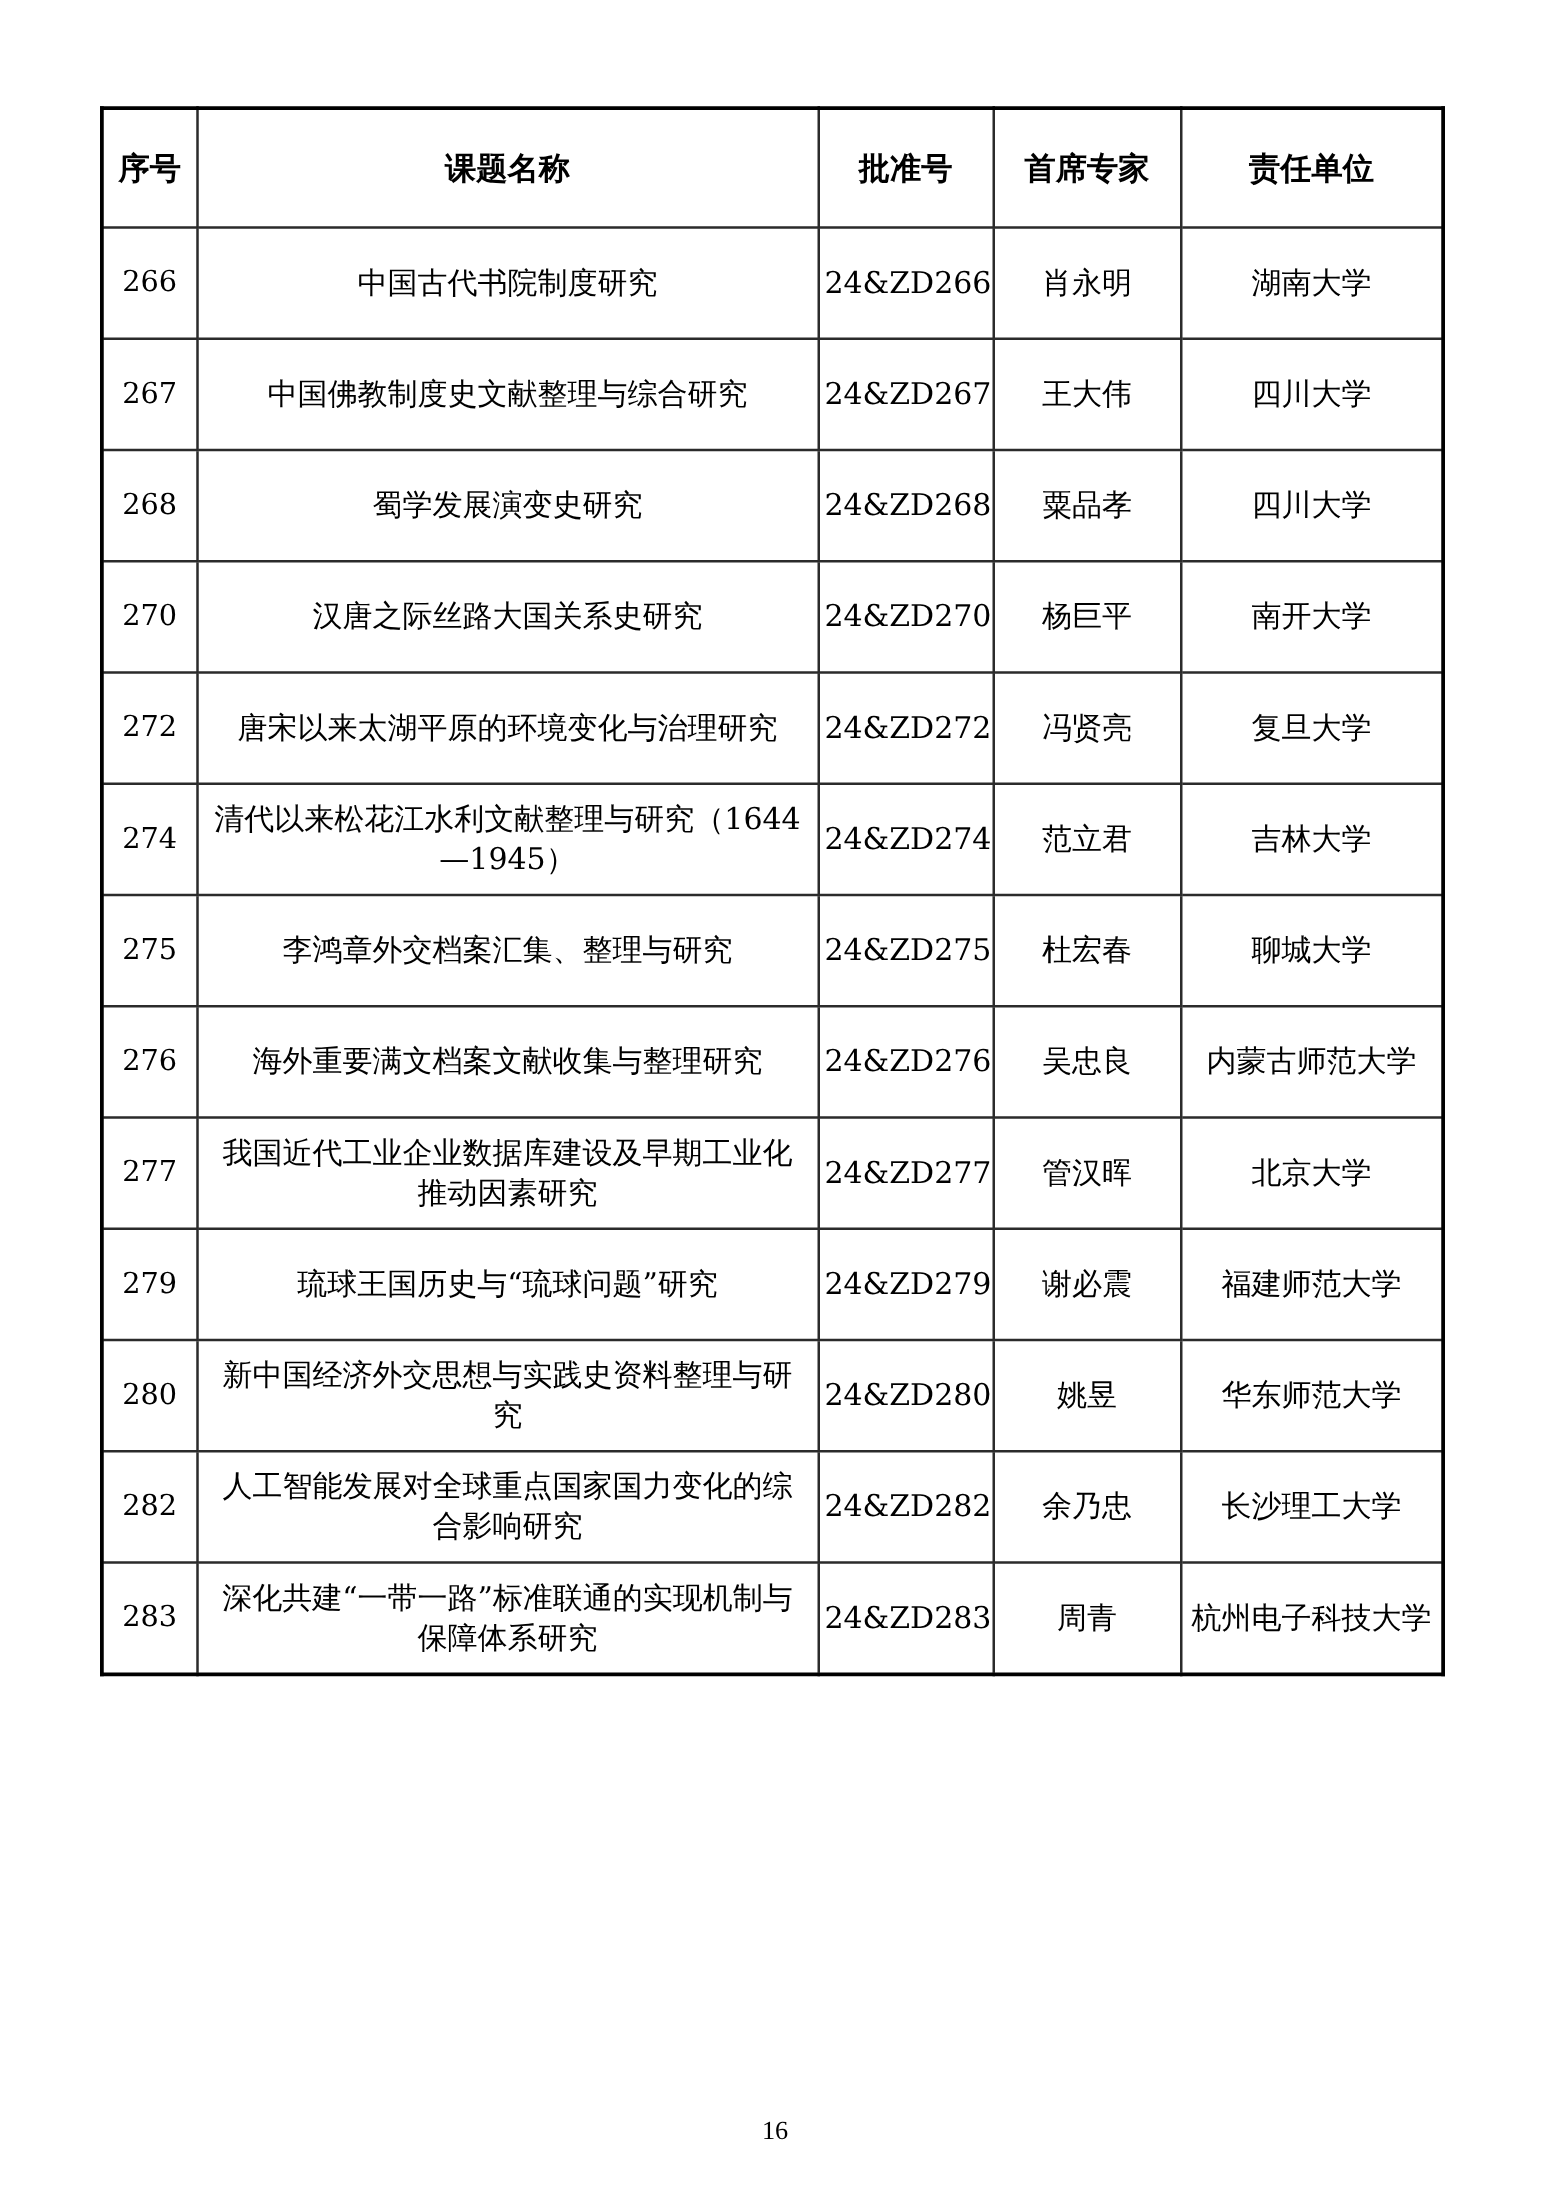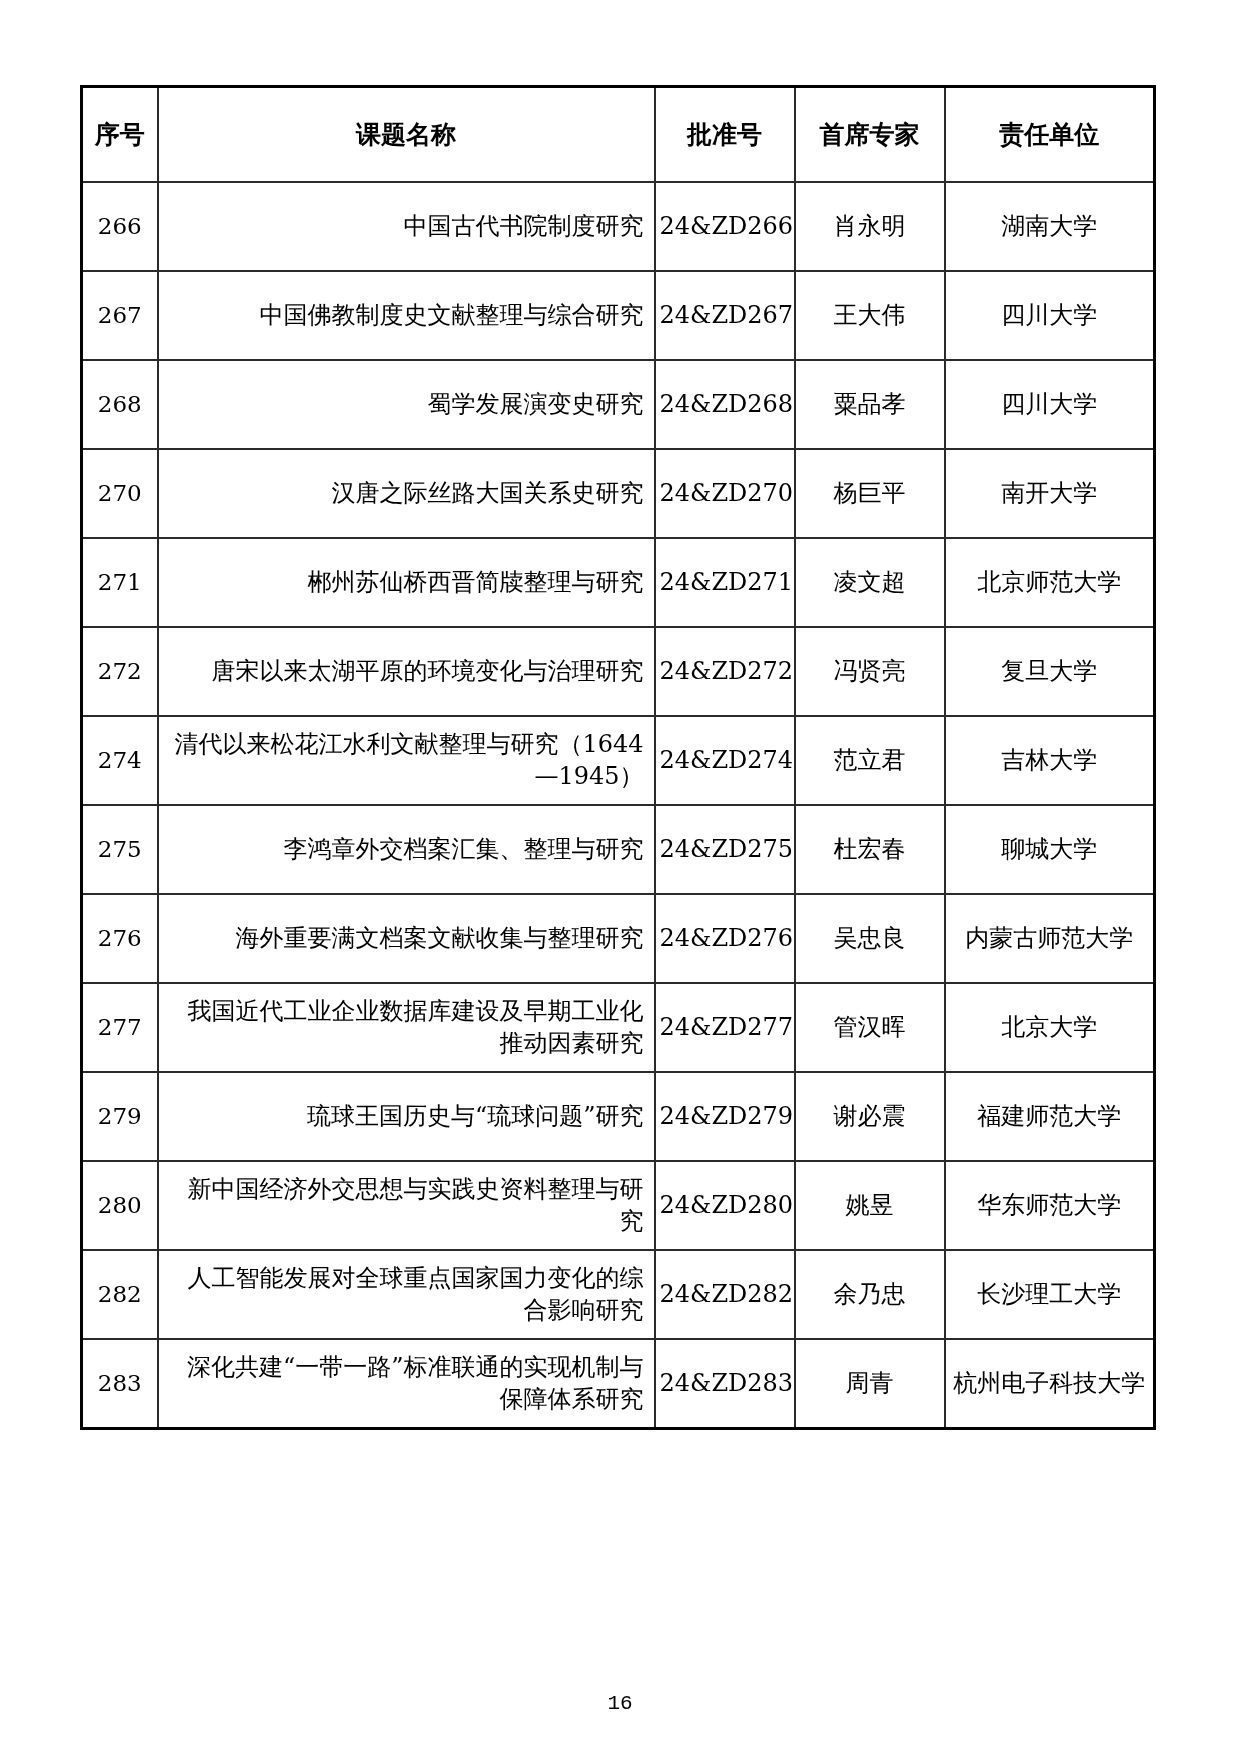--- a/index.html
+++ b/index.html
@@ -41,34 +41,34 @@
   }
   .project-table td {
     height: 83px;
     font-size: 24px;
     line-height: 1.3;
     text-align: center;
     vertical-align: middle;
     padding: 2px 4px;
   }
   .project-table td.c-title {
-    text-align: right;
+    text-align: center;
     padding: 2px 10px 2px 10px;
   }
   .project-table td.c-no {
     font-size: 23px;
   }
   .page-number {
     position: absolute;
     top: 1692px;
     left: 0;
     width: 100%;
     text-align: center;
     font-size: 21px;
-    font-family: Liberation Mono, monospace;
+    font-family: Liberation Serif, serif;
   }
 </style>
 </head>
 <body>
 
 <div class="page">
 
   <table class="project-table">
     <colgroup>
       <col style="width:76px">
@@ -113,27 +113,20 @@
 
 
   <tr>
     <td class="c-no">270</td>
     <td class="c-title">汉唐之际丝路大国关系史研究</td>
     <td class="c-grant">24&amp;ZD270</td>
     <td class="c-expert">杨巨平</td>
     <td class="c-org">南开大学</td>
   </tr>
 
-  <tr>
-    <td class="c-no">271</td>
-    <td class="c-title">郴州苏仙桥西晋简牍整理与研究</td>
-    <td class="c-grant">24&amp;ZD271</td>
-    <td class="c-expert">凌文超</td>
-    <td class="c-org">北京师范大学</td>
-  </tr>
 
   <tr>
     <td class="c-no">272</td>
     <td class="c-title">唐宋以来太湖平原的环境变化与治理研究</td>
     <td class="c-grant">24&amp;ZD272</td>
     <td class="c-expert">冯贤亮</td>
     <td class="c-org">复旦大学</td>
   </tr>
 
 

